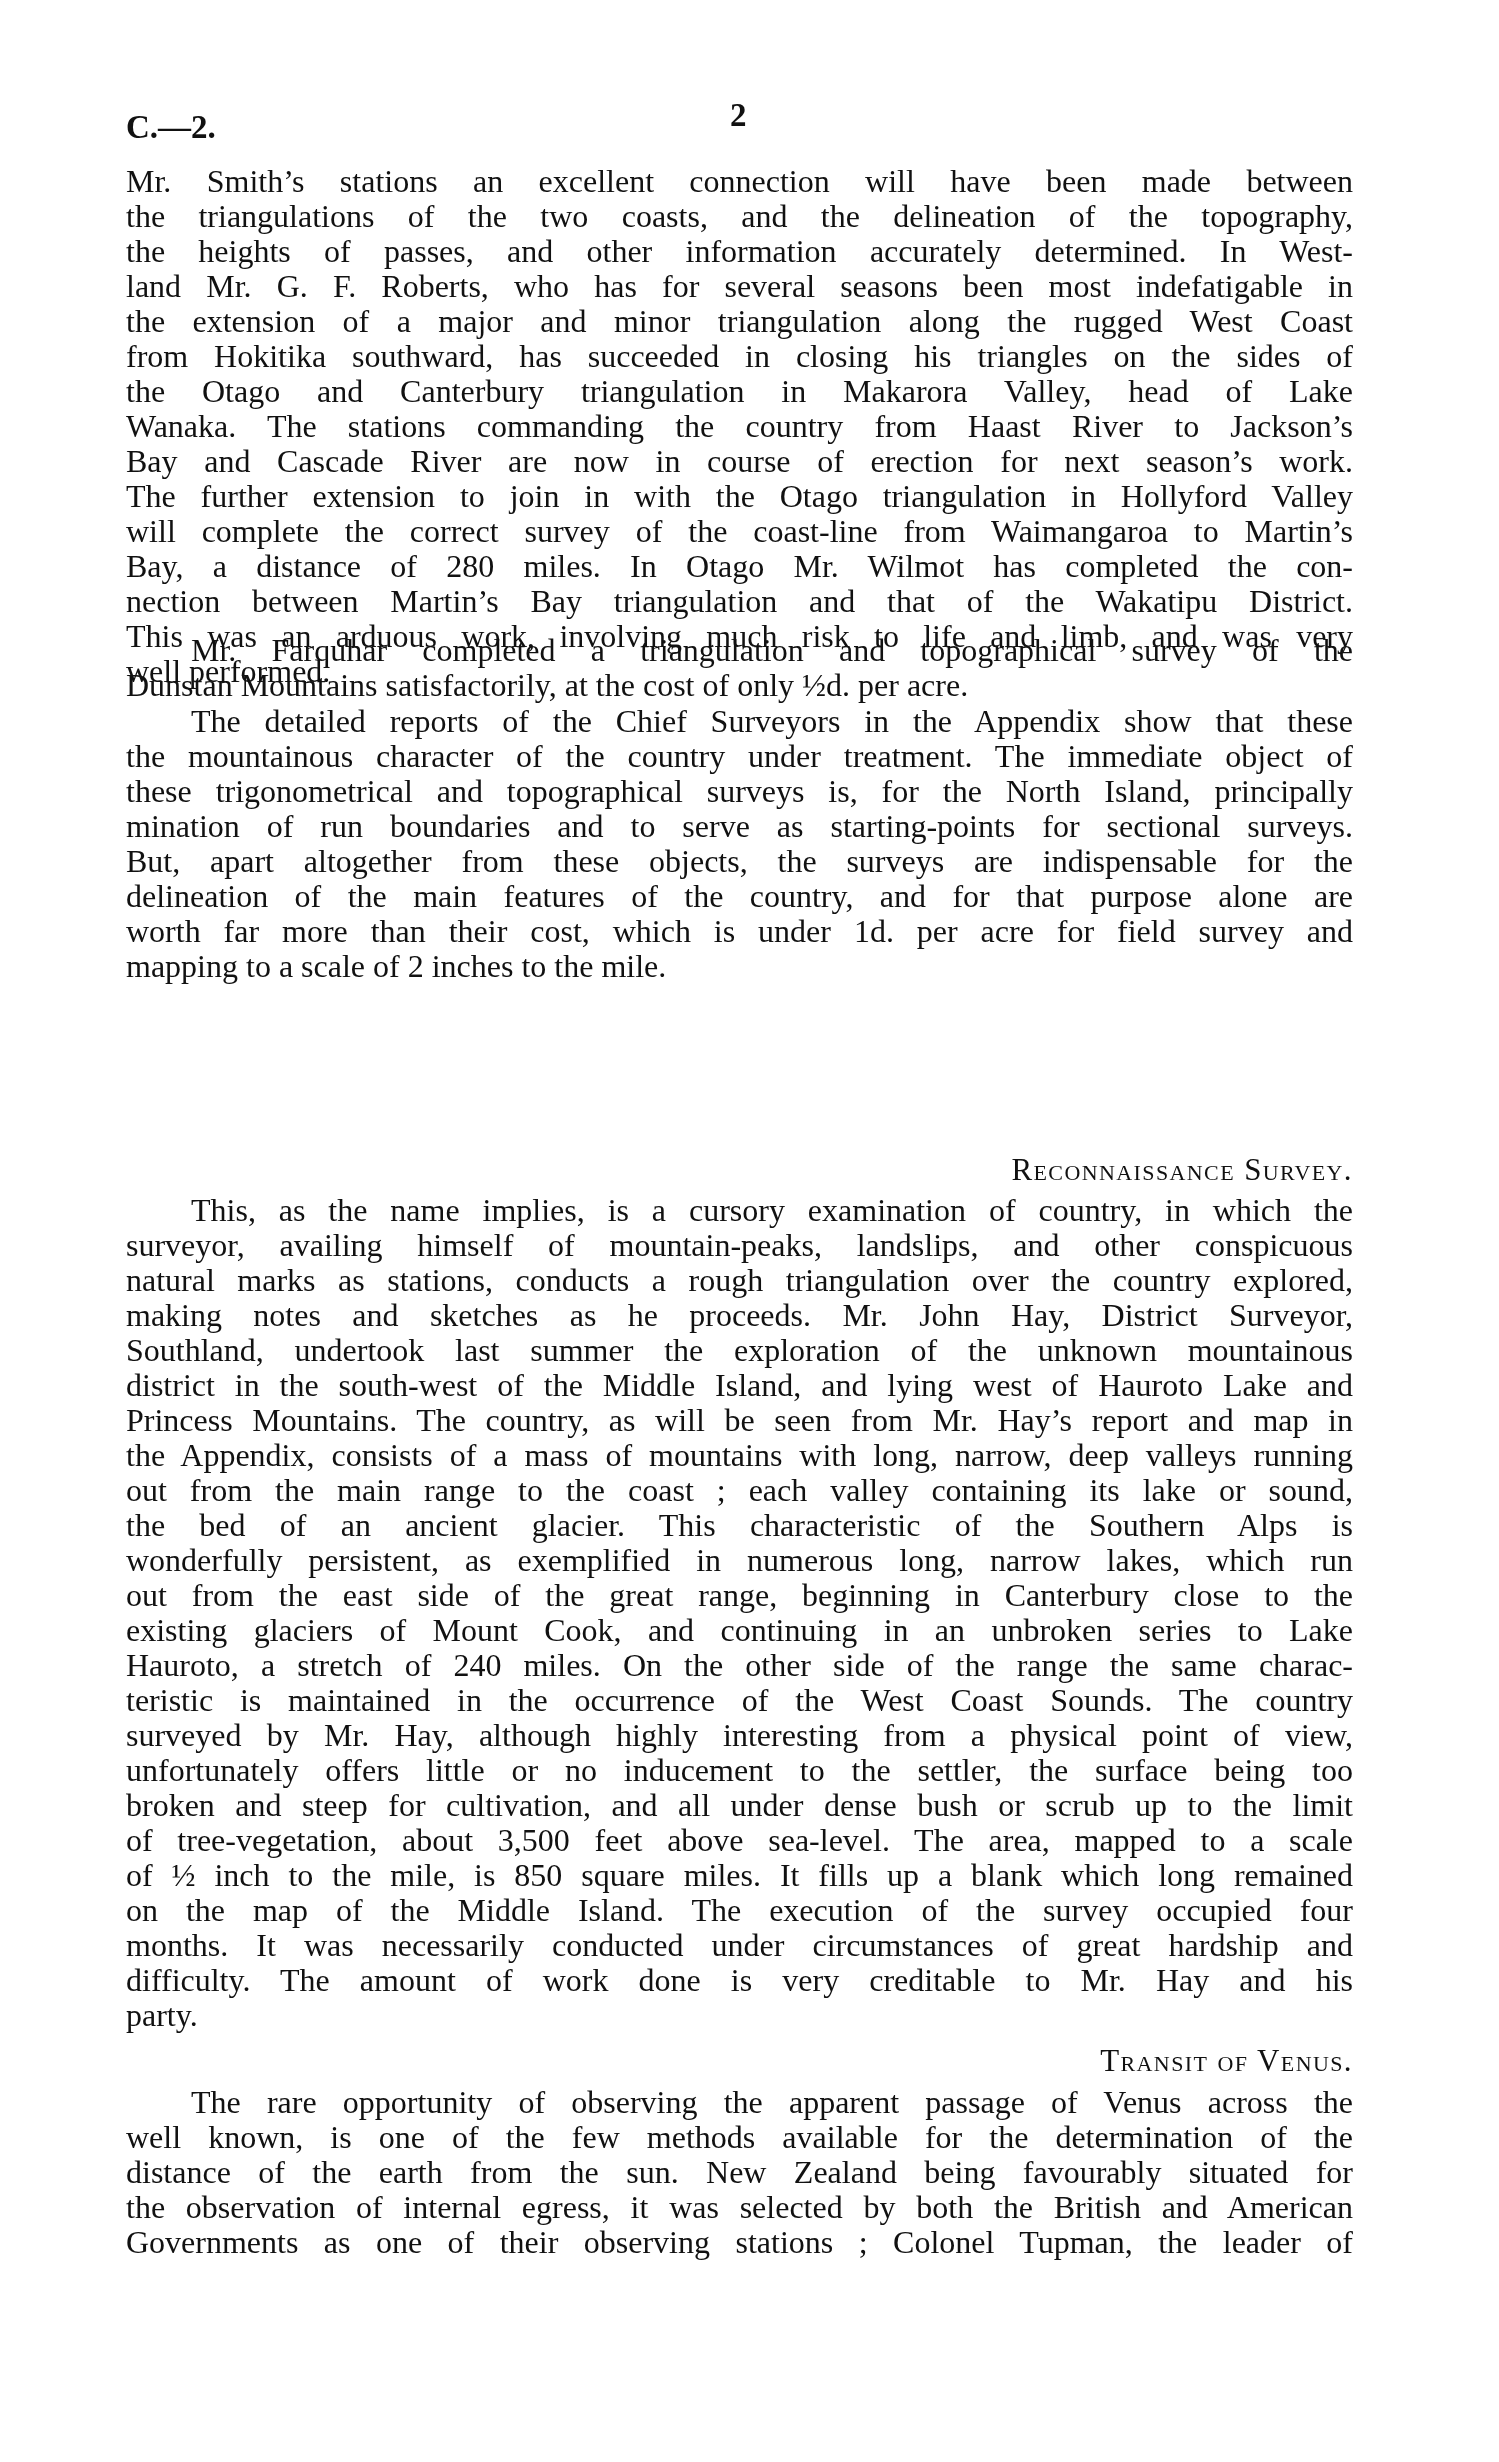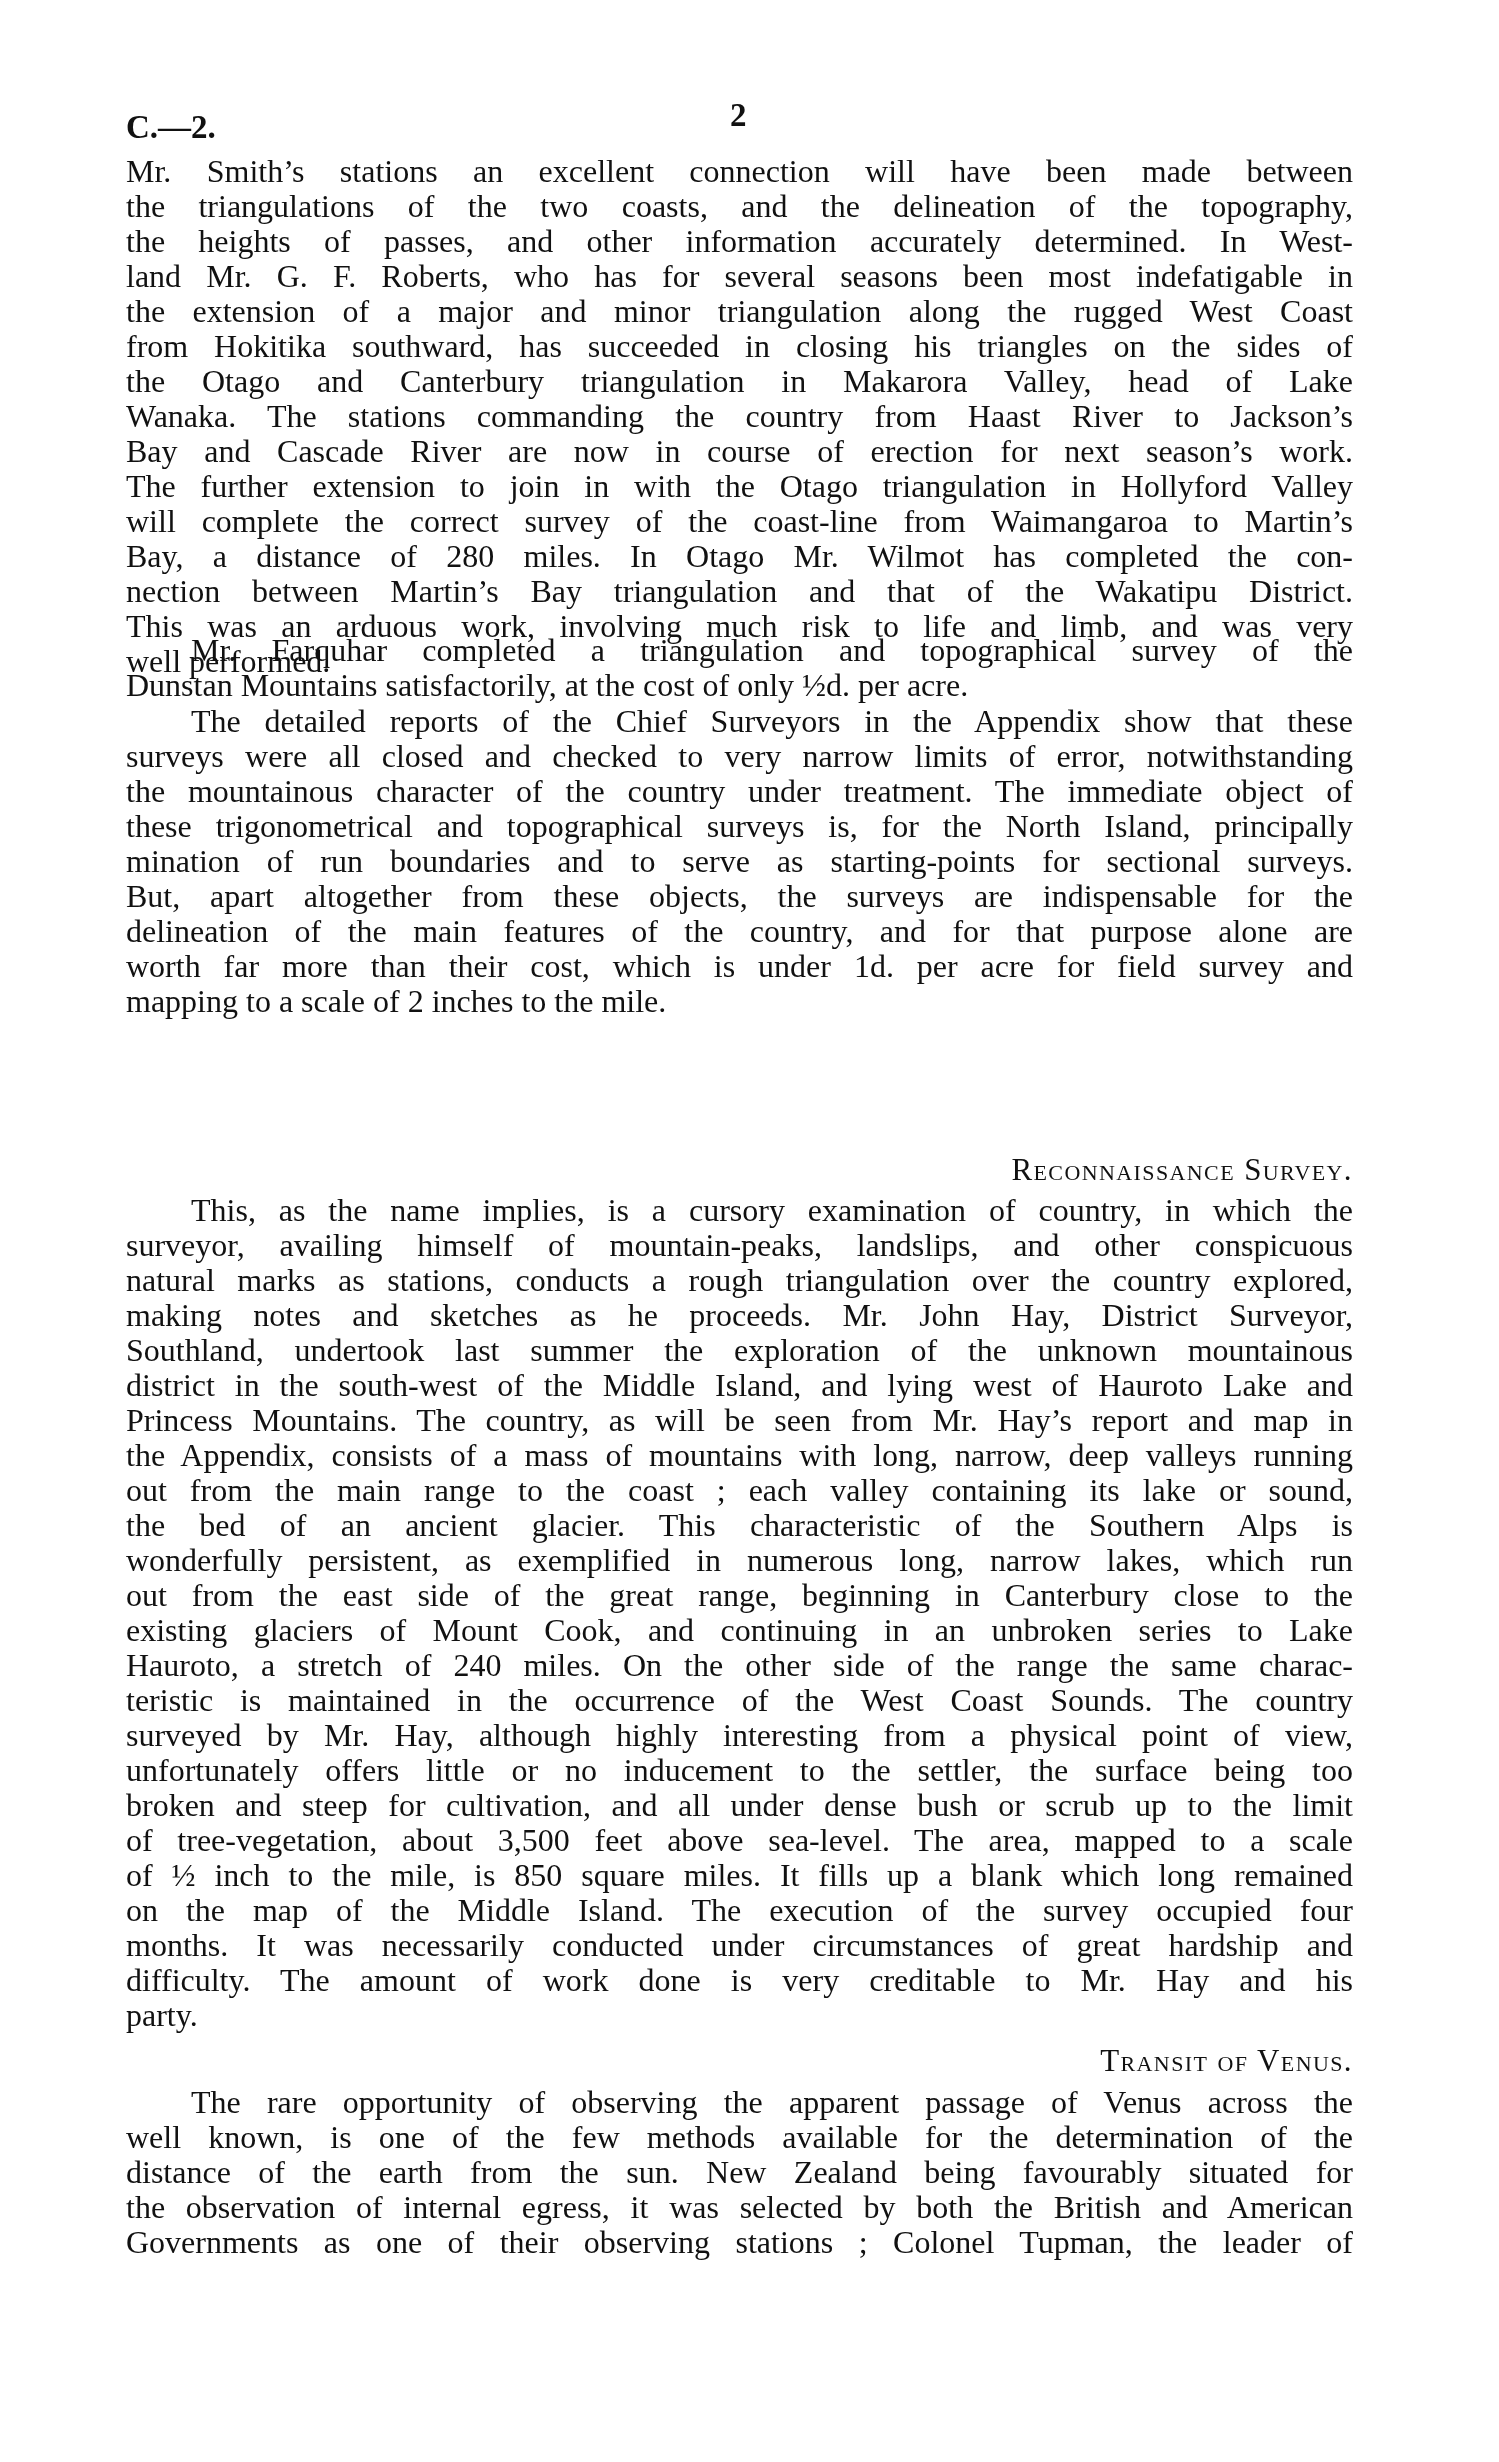--- a/index.html
+++ b/index.html
@@ -17,21 +17,21 @@
              font-size: 31px; line-height: 35px; font-variant: small-caps; letter-spacing: 1.4px; }
 </style>
 </head>
 <body>
 
 <div class="page-header">
   <span class="doc-ref">C.—2.</span>
   <span class="page-number">2</span>
 </div>
 
-<div class="block" id="p1" style="top:154px">
+<div class="block" id="p1" style="top:164px">
     <span class="line">Mr. Smith’s stations an excellent connection will have been made between</span>
     <span class="line">the triangulations of the two coasts, and the delineation of the topography,</span>
     <span class="line">the heights of passes, and other information accurately determined. In West-</span>
     <span class="line">land Mr. G. F. Roberts, who has for several seasons been most indefatigable in</span>
     <span class="line">the extension of a major and minor triangulation along the rugged West Coast</span>
     <span class="line">from Hokitika southward, has succeeded in closing his triangles on the sides of</span>
     <span class="line">the Otago and Canterbury triangulation in Makarora Valley, head of Lake</span>
     <span class="line">Wanaka. The stations commanding the country from Haast River to Jackson’s</span>
     <span class="line">Bay and Cascade River are now in course of erection for next season’s work.</span>
     <span class="line">The further extension to join in with the Otago triangulation in Hollyford Valley</span>
@@ -40,21 +40,20 @@
     <span class="line">nection between Martin’s Bay triangulation and that of the Wakatipu District.</span>
     <span class="line">This was an arduous work, involving much risk to life and limb, and was very</span>
     <span class="line last">well performed.</span>
   </div>
 <div class="block" id="p2" style="top:633px">
     <span class="line indent">Mr. Farquhar completed a triangulation and topographical survey of the</span>
     <span class="line last">Dunstan Mountains satisfactorily, at the cost of only ½d. per acre.</span>
   </div>
 <div class="block" id="p3" style="top:704px">
     <span class="line indent">The detailed reports of the Chief Surveyors in the Appendix show that these</span>
-    <span class="line">surveys were all closed and checked to very narrow limits of error, notwithstanding</span>
     <span class="line">the mountainous character of the country under treatment. The immediate object of</span>
     <span class="line">these trigonometrical and topographical surveys is, for the North Island, principally</span>
     <span class="line">mination of run boundaries and to serve as starting-points for sectional surveys.</span>
     <span class="line">But, apart altogether from these objects, the surveys are indispensable for the</span>
     <span class="line">delineation of the main features of the country, and for that purpose alone are</span>
     <span class="line">worth far more than their cost, which is under 1d. per acre for field survey and</span>
     <span class="line last">mapping to a scale of 2 inches to the mile.</span>
   </div>
 
 <div class="heading" style="top:1152px">Reconnaissance Survey.</div>

